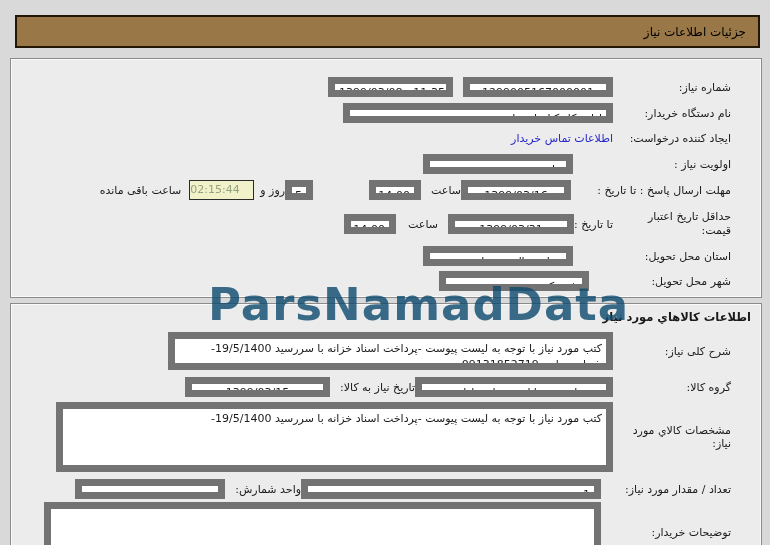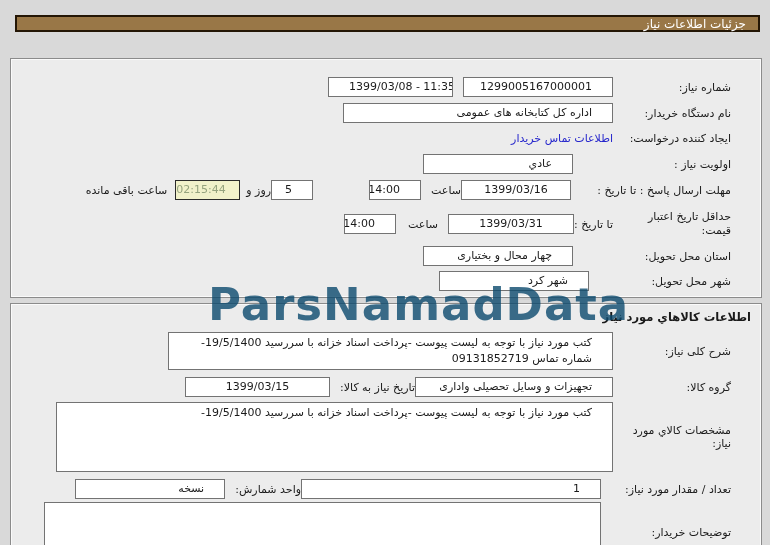--- a/index.html
+++ b/index.html
@@ -7,24 +7,24 @@
   body {
     position: relative;
     background: #d9d9d9;
     font-family: "DejaVu Sans", sans-serif;
     font-size: 11px;
     color: #1a1a1a;
     direction: rtl;
     overflow: hidden;
   }
   .titlebar {
-    position: absolute; top: 15px; right: 10px; left: 15px; height: 17px;
+    position: absolute; top: 15px; right: 10px; left: 15px; height: 33px;
     background: #997747;
     border: 2px solid #241605;
-    color: #ffffff;
+    color: #000000;
     display: flex; align-items: center;
     padding-right: 12px;
     font-size: 12px;
     z-index: 2;
   }
   .panel {
     position: absolute; right: 8px; left: 10px;
     background: #ececec;
     border: 1px solid #8b8b8b;
     box-shadow: inset 1px 1px 0 #fafafa, inset -1px -1px 0 #fafafa;
@@ -35,24 +35,24 @@
   .row {
     position: absolute; right: 0; left: 0;
     display: flex; align-items: center;
     padding-right: 30px;
     height: 20px;
   }
   .lbl { width: 118px; flex: none; }
   .lbl2 { flex: none; }
   .box {
     background: #ffffff;
-    border: 1px solid #737373;
+    border: 7px solid #737373;
     height: 20px;
     line-height: 18px;
-    padding: 0 20px;
+    padding: 0 4px;
     overflow: hidden; white-space: nowrap;
     flex: none;
   }
   .box.center { text-align: center; }
   .box.ltr { direction: ltr; }
   .box.multiline { white-space: normal; line-height: 16px; padding-top: 2px; }
   .link { color: #2626cc; cursor: pointer; }
   .timer {
     background: #f1f1ca;
     color: #95a37e;

